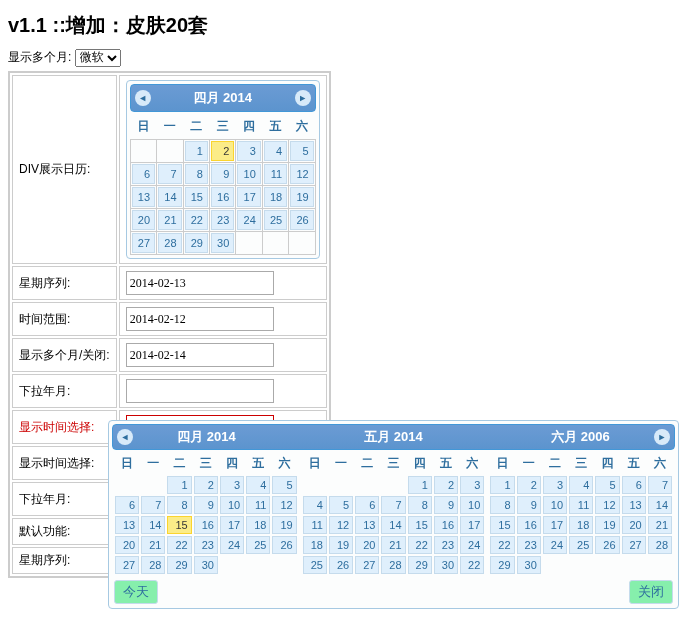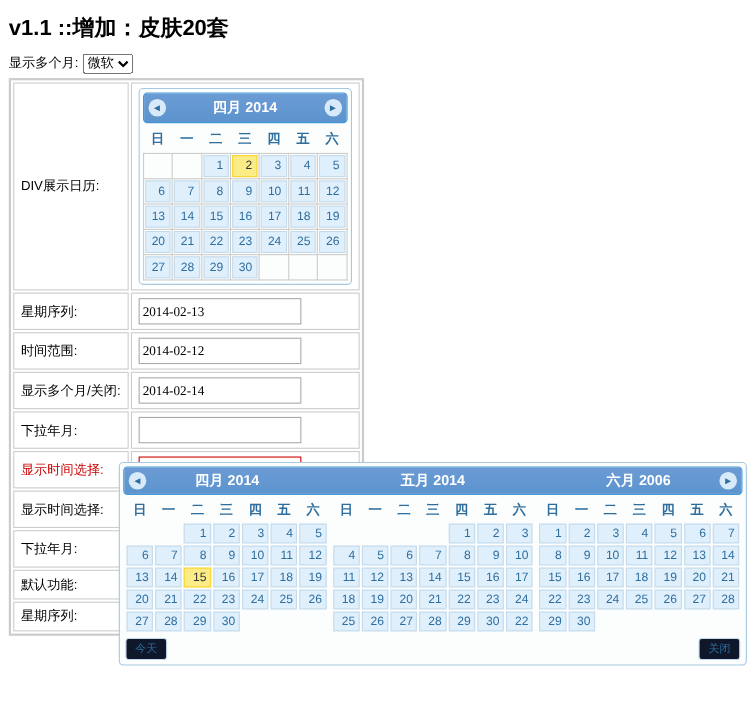--- a/index.html
+++ b/index.html
@@ -29,21 +29,21 @@
 .popup { position: absolute; left: 108px; top: 420px; width: 563px; background: #fcfdfd; border: 1px solid #a6c9e2; border-radius: 4px; padding: 3px; font-family: Arial; }
 .popup-hdr { background: linear-gradient(#6b9bd4,#5c94ce); border: 1px solid #4297d7; border-radius: 4px; display: flex; align-items: center; padding: 3px 0; position: relative; }
 .popup-hdr .mtitle { flex: 1; text-align: center; color: #fff; font-weight: bold; font-size: 13px; }
 .tri { display: flex; }
 .mini { flex: 1; padding: 2px; }
 .mini table { border-collapse: collapse; width: 100%; }
 .mini th { color: #2e6e9e; font-weight: bold; font-size: 12px; padding: 3px 0; width: 24px; }
 .mini td { padding: 1px; }
 .mini .day { padding: 2px 3px; font-size: 11px; }
 .popup-ft { padding: 3px 2px 1px; display: flex; }
-.btn { border: 1px solid #c5dbec; background: #0f172a; color: #2e6e9e; font-size: 10px; padding: 2px 8px; border-radius: 3px; cursor: pointer; font-family: inherit; }
+.btn { border: 1px solid #c5dbec; background: #86efac; color: #2e6e9e; font-size: 13px; padding: 2px 8px; border-radius: 3px; cursor: pointer; font-family: inherit; }
 </style>
 </head>
 <body>
 
 <h3>v1.1 ::增加：皮肤20套</h3>
 <div class="skin-row">
   <span>显示多个月:</span>
   <select><option>微软</option></select>
 </div>
 

